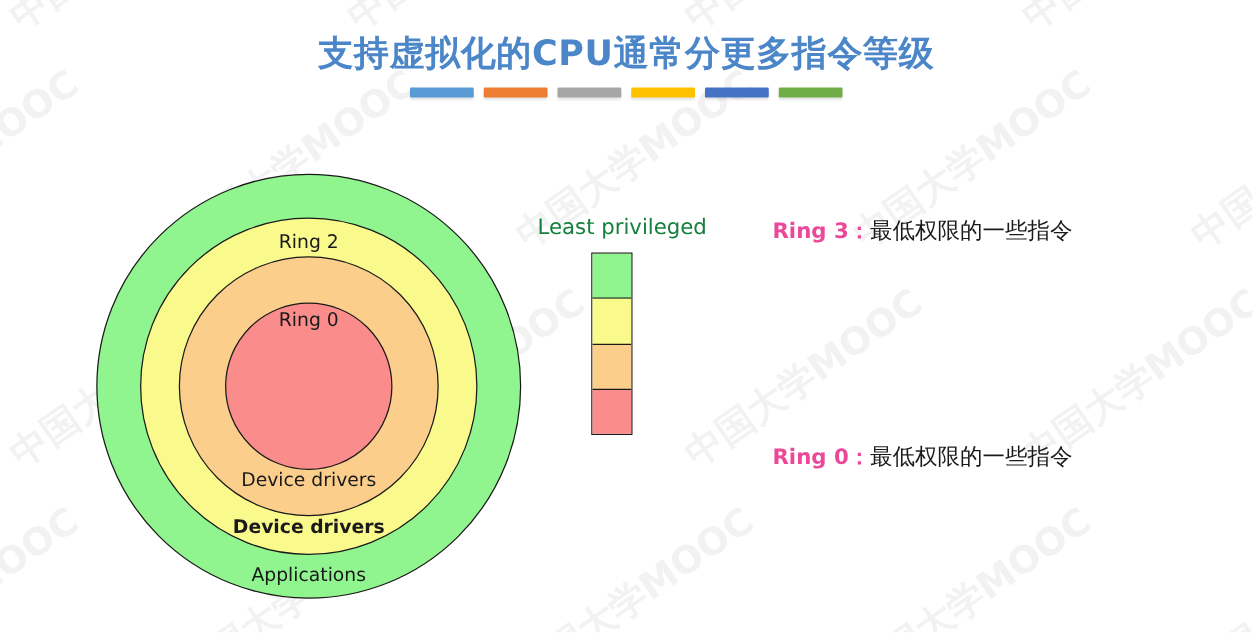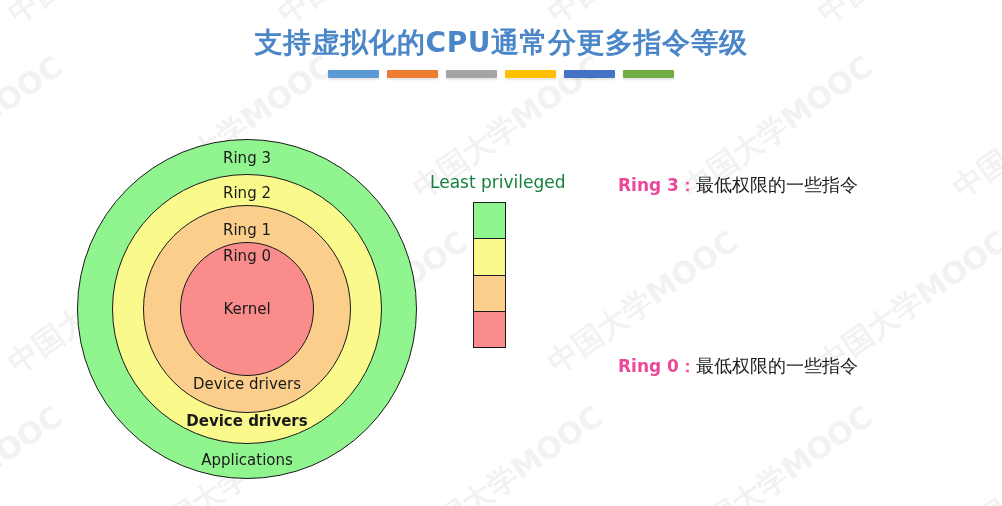--- a/index.html
+++ b/index.html
@@ -207,25 +207,22 @@
       <span class="rule-seg" style="background: rgb(112, 173, 71);"></span>
     </div>
   </div>
 
   <div id="rings-diagram">
     <div class="ring" id="ring-3-circle" style="background: rgb(144, 245, 142);"></div>
     <div class="ring" id="ring-2-circle" style="background: rgb(250, 250, 140);"></div>
     <div class="ring" id="ring-1-circle" style="background: rgb(251, 206, 140);"></div>
     <div class="ring" id="ring-0-circle" style="background: rgb(250, 140, 140);"></div>
 
-    <div class="ring-label" id="label-ring-3">Ring 3</div>
     <div class="ring-label" id="label-ring-2">Ring 2</div>
-    <div class="ring-label" id="label-ring-1">Ring 1</div>
     <div class="ring-label" id="label-ring-0">Ring 0</div>
-    <div class="ring-label" id="label-kernel">Kernel</div>
     <div class="ring-label" id="label-drivers-1">Device drivers</div>
     <div class="ring-label" id="label-drivers-2">Device drivers</div>
     <div class="ring-label" id="label-applications">Applications</div>
   </div>
 
   <div id="legend-block">
     <div class="legend-caption" id="legend-least">Least privileged</div>
     <div id="legend-bar">
       <div class="legend-cell" style="background: rgb(144, 245, 142);"></div>
       <div class="legend-cell" style="background: rgb(250, 250, 140);"></div>

